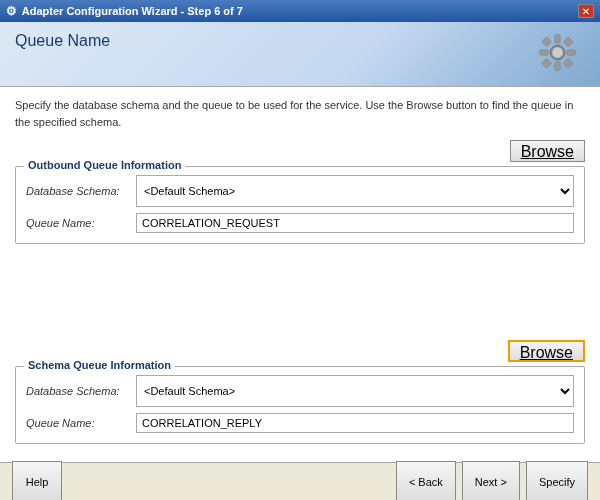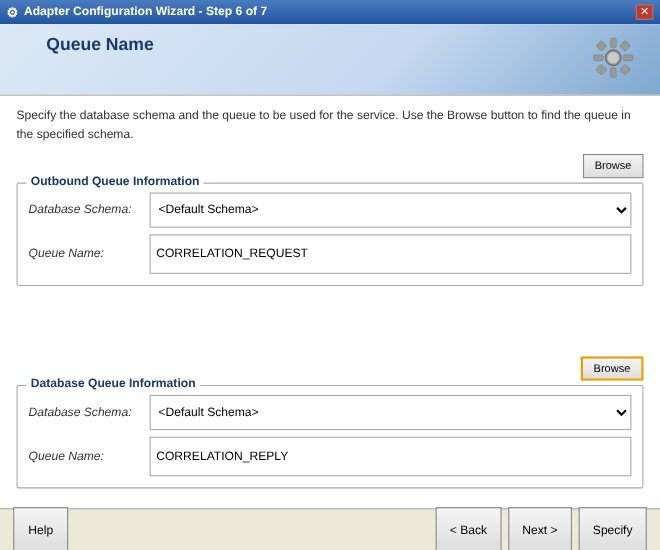--- a/index.html
+++ b/index.html
@@ -56,24 +56,23 @@
       background: linear-gradient(135deg, #dce8f5 0%, #c5d8f0 60%, #7fa8d0 100%);
       padding: 10px 15px 8px 15px;
       border-bottom: 1px solid #aaa;
       position: relative;
       min-height: 65px;
       display: flex;
       align-items: flex-start;
     }
     .header-title {
       font-size: 16px;
-      font-weight: bold;
+      font-weight: normal;
       color: #1a3a6b;
       margin-bottom: 4px;
-      margin-left: 27px;
     }
     .header-icon {
       position: absolute;
       right: 15px;
       top: 8px;
       width: 50px;
       height: 50px;
     }
 
     
@@ -132,36 +131,37 @@
       background: white;
       height: 32px;
       padding: 1px 3px;
       appearance: auto;
     }
     .field-input {
       flex: 1;
       font-size: 11px;
       border: 1px solid #aaa;
       background: white;
-      height: 36px;
+      height: 20px;
       padding: 1px 5px;
     }
 
     .browse-row {
       display: flex;
       justify-content: flex-end;
       margin-bottom: 4px;
     }
     .browse-btn {
       background: linear-gradient(to bottom, #f5f5f5, #ddd);
       border: 1px solid #888;
       padding: 2px 10px;
-      font-size: 10px;
+      font-size: 16px;
       cursor: pointer;
       height: 22px;
+      text-decoration: underline;
     }
     .browse-btn.active {
       border: 2px solid #e8a000;
       background: linear-gradient(to bottom, #f5f5f5, #ddd);
     }
 
     
     .footer {
       border-top: 1px solid #aaa;
       background: #ece9d8;
@@ -256,21 +256,21 @@
       </div>
     </div>
 
     <div style="flex:1;"></div>
 
     <div class="browse-row">
       <button class="browse-btn active">Browse</button>
     </div>
 
     <div class="section-group">
-      <span class="section-legend">Database Queue Information</span>
+      <span class="section-legend">Schema Queue Information</span>
 
       <div class="field-row">
         <label class="field-label">Database Schema:</label>
         <select class="field-select">
           <option>&lt;Default Schema&gt;</option>
         </select>
       </div>
 
       <div class="field-row">
         <label class="field-label">Queue Name:</label>

